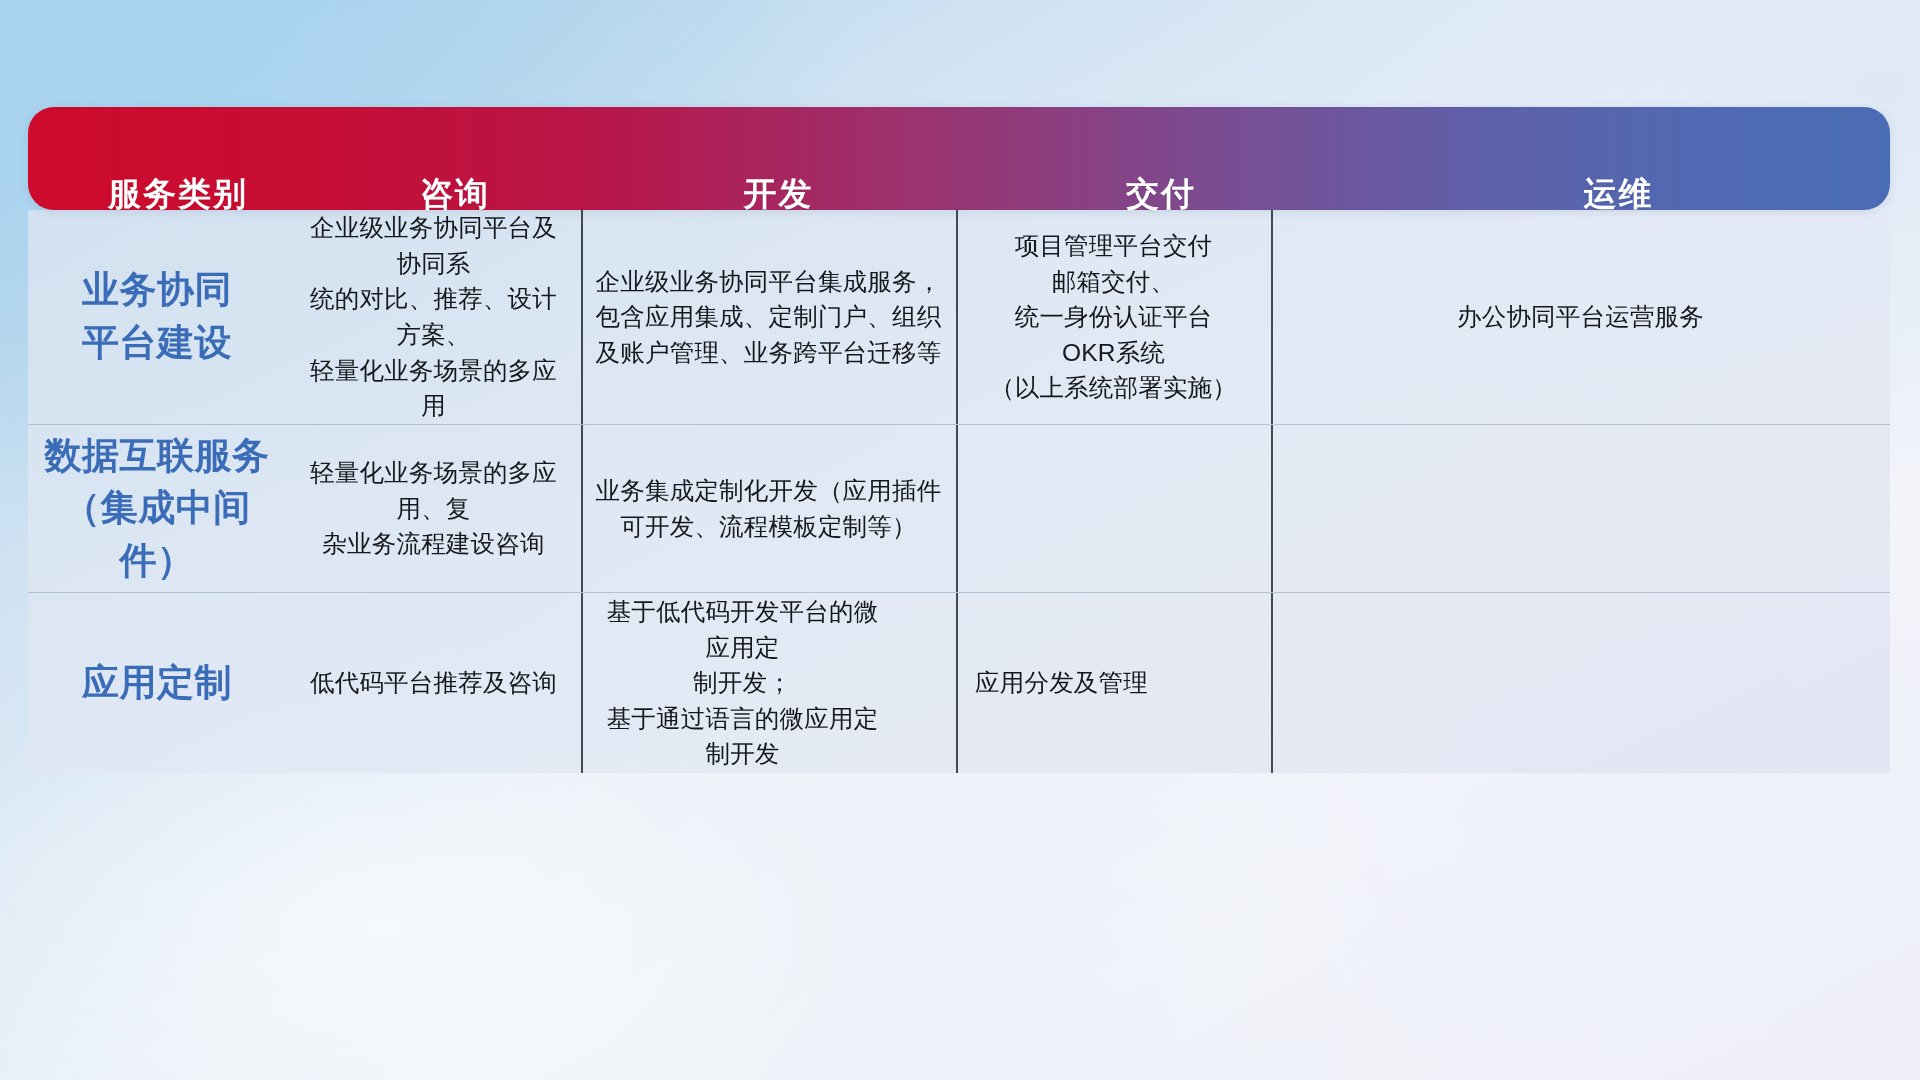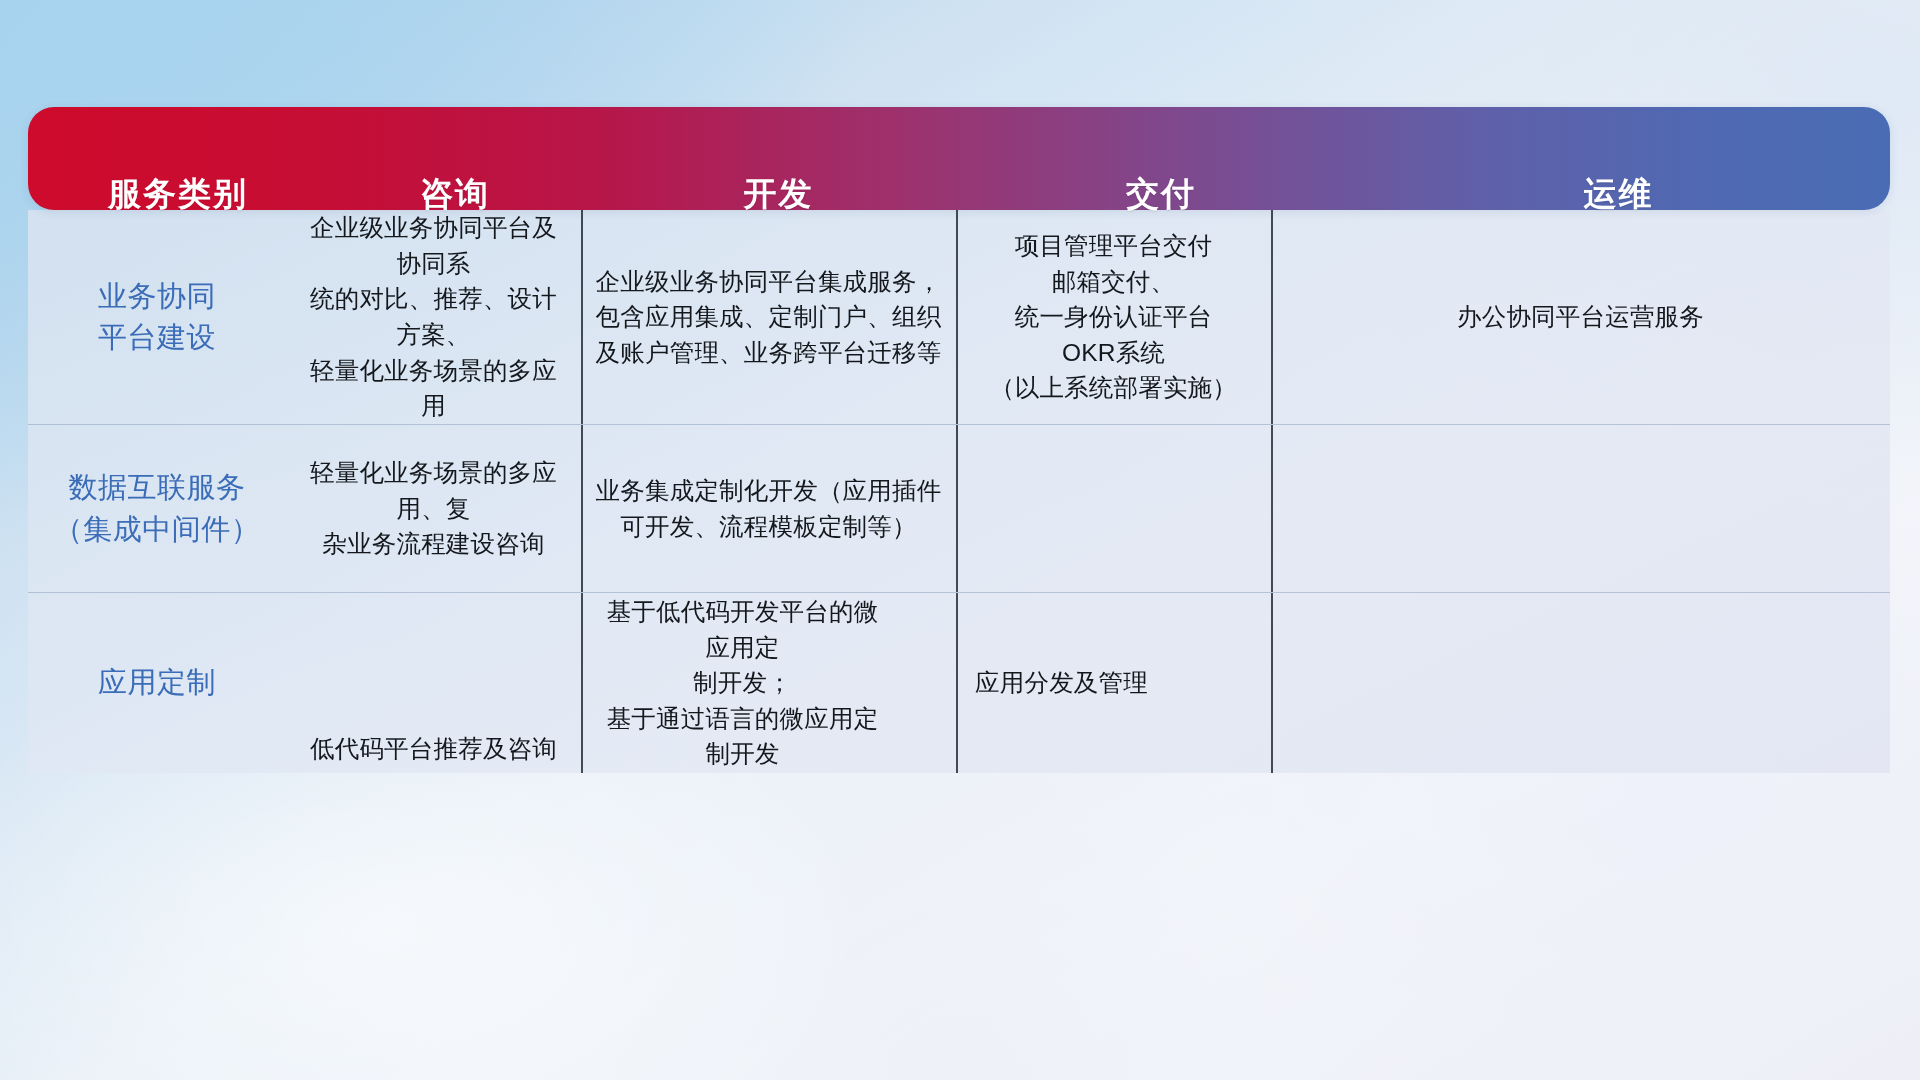--- a/index.html
+++ b/index.html
@@ -83,21 +83,21 @@
   .cell {
     display:flex;
     align-items:center;
     justify-content:center;
     text-align:center;
     padding:6px 14px;
     position:relative;
   }
   .cell .txt { white-space:pre-line; }
 
-  .c-label { color:#3a6cb8; font-weight:normal; font-size:29px; line-height:1.42; letter-spacing:.5px; }
+  .c-label { color:#3a6cb8; font-weight:bold; font-size:37px; line-height:1.42; letter-spacing:.5px; }
   .c-body  { color:#14181d; font-size:24.5px; line-height:1.45; letter-spacing:.2px; }
 
   .vline {
     position:absolute; top:0; bottom:0;
     width:2px;
     background:rgba(22,28,38,.78);
   }
 </style>
 </head>
 <body>
@@ -170,21 +170,21 @@
       </div>
     </div>
 
     <div class="row r3">
       <div class="vline" style="left:553px;"></div>
       <div class="vline" style="left:928px;"></div>
       <div class="vline" style="left:1243px;"></div>
       <div class="cell" style="width:258px;">
         <span class="txt c-label">应用定制</span>
       </div>
-      <div class="cell" style="width:295px;align-items:flex-end;">
+      <div class="cell" style="width:295px;">
         <span class="txt c-body">低代码平台推荐及咨询</span>
       </div>
       <div class="cell" style="width:323px;">
         <span class="txt c-body">基于低代码开发平台的微应用定
 制开发；
 基于通过语言的微应用定制开发</span>
       </div>
       <div class="cell" style="width:315px;">
         <span class="txt c-body">应用分发及管理</span>
       </div>

